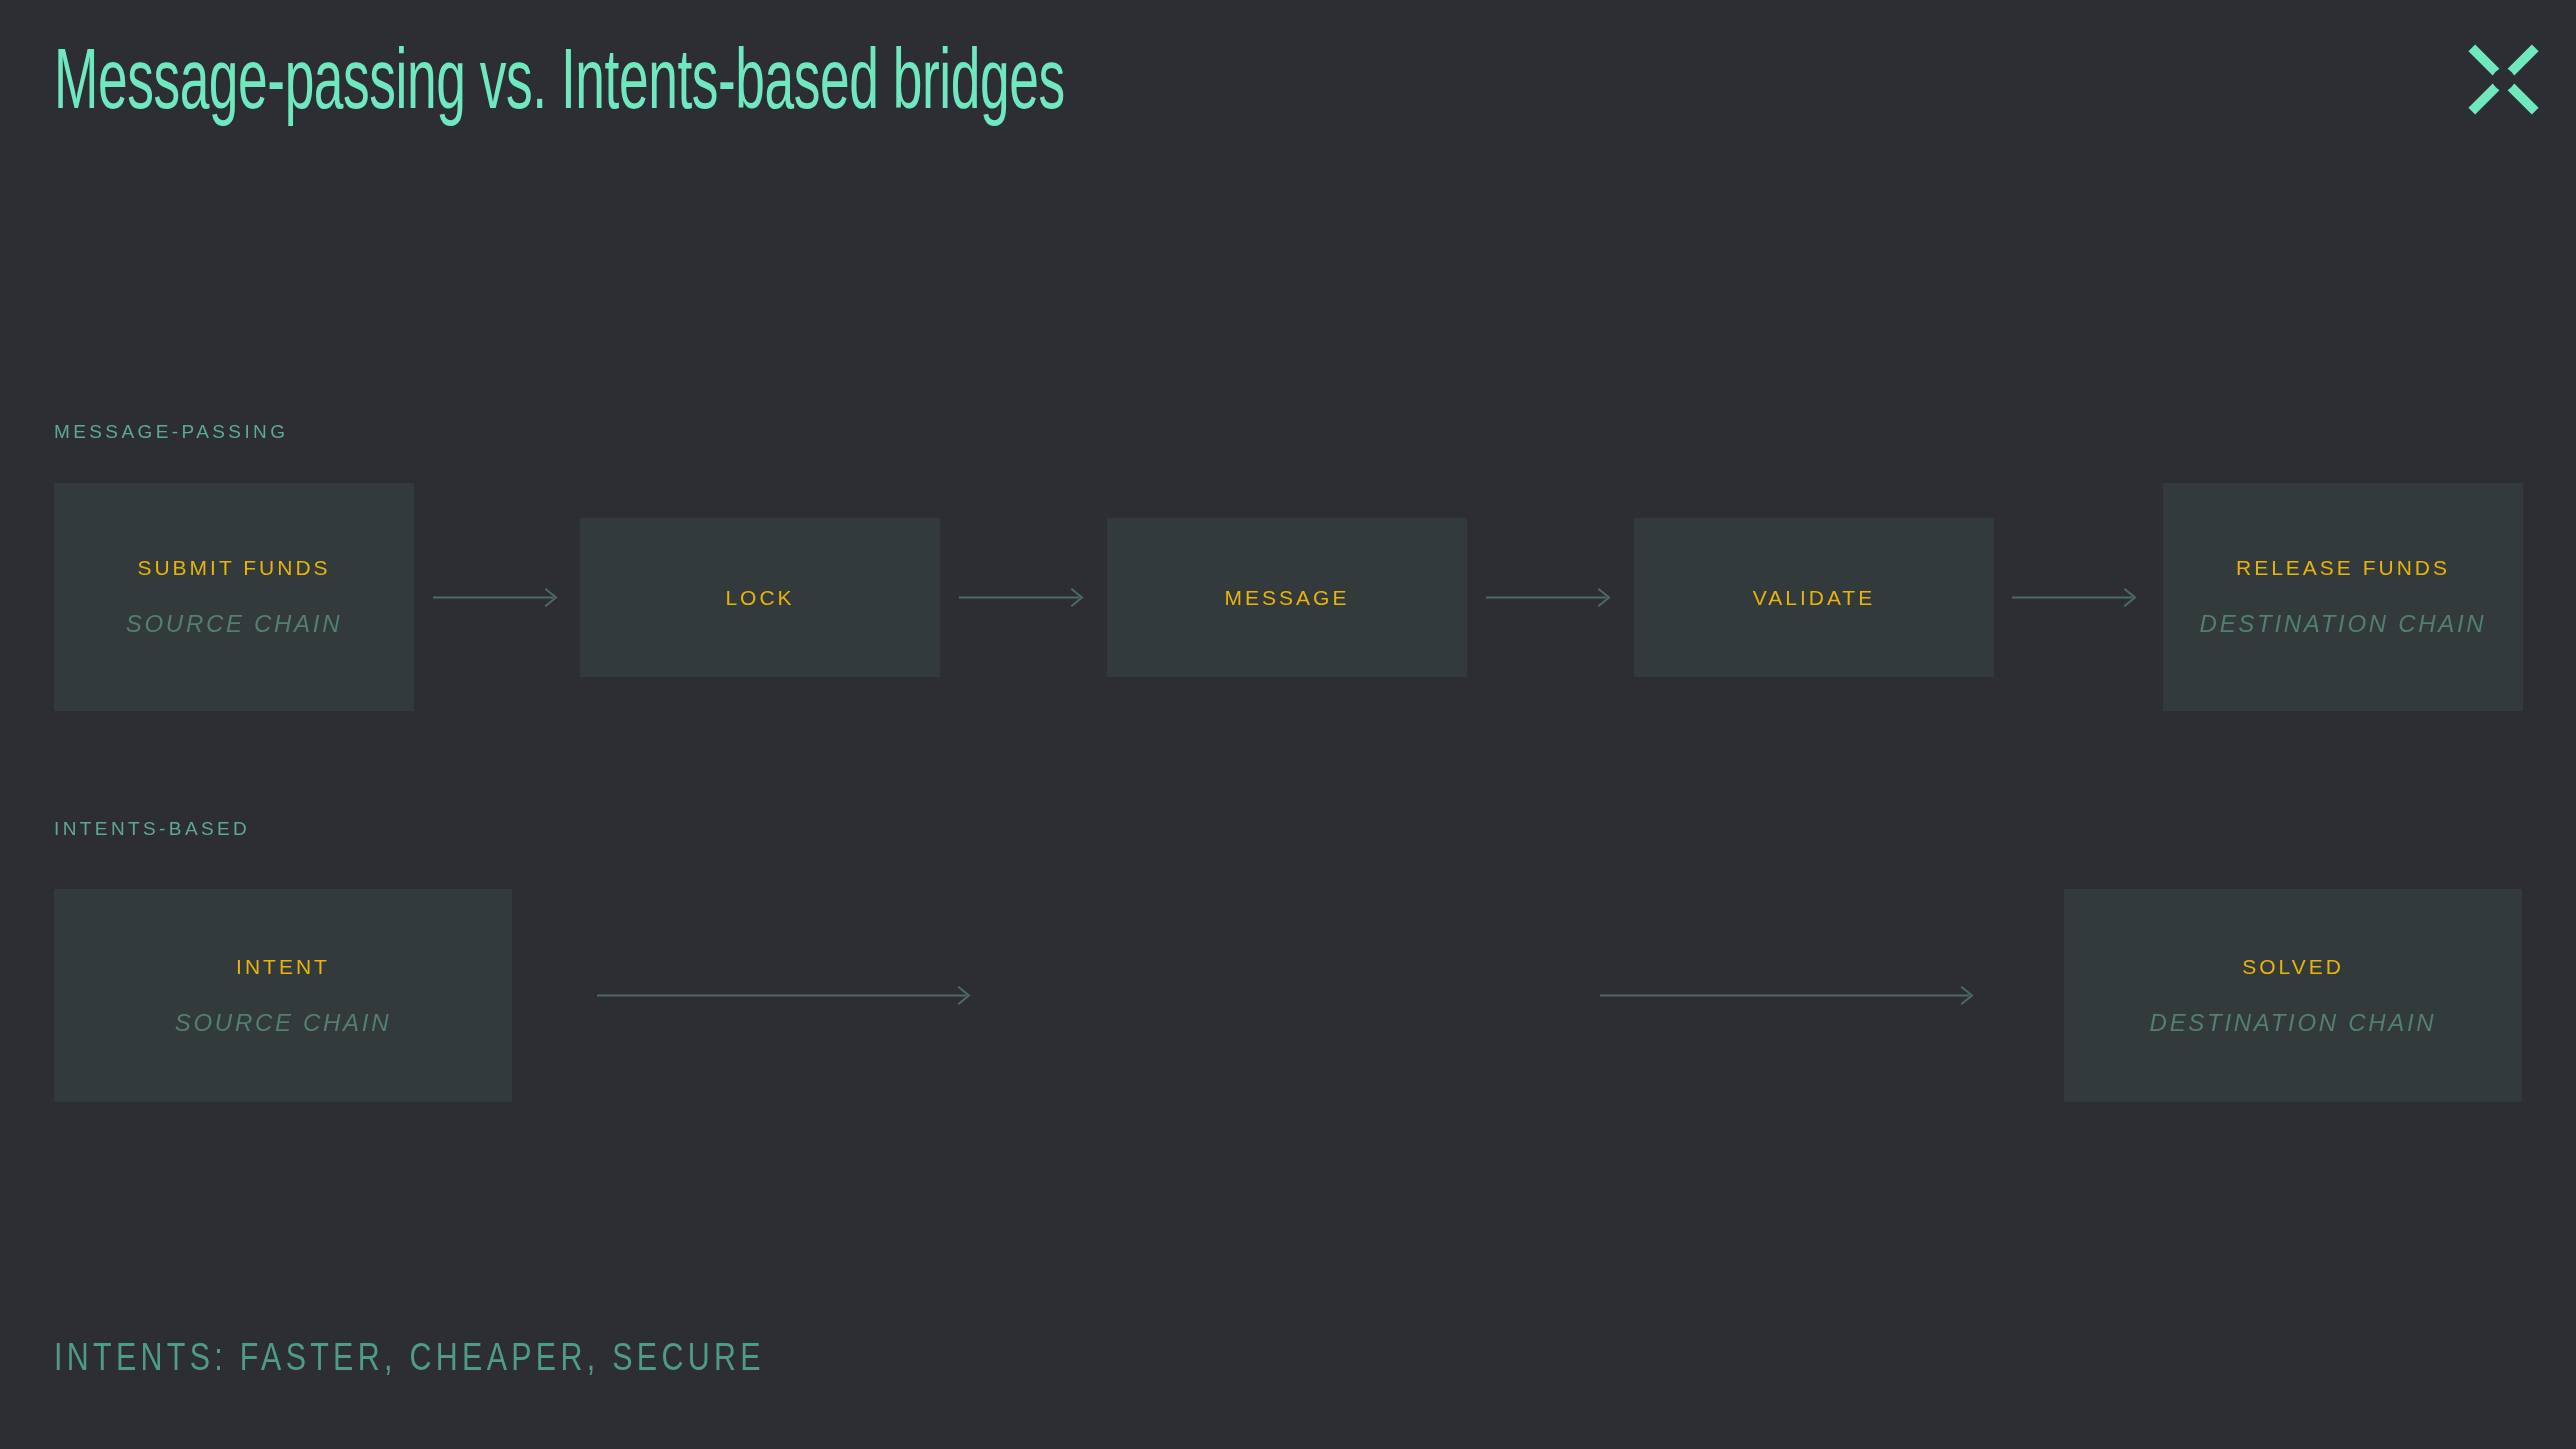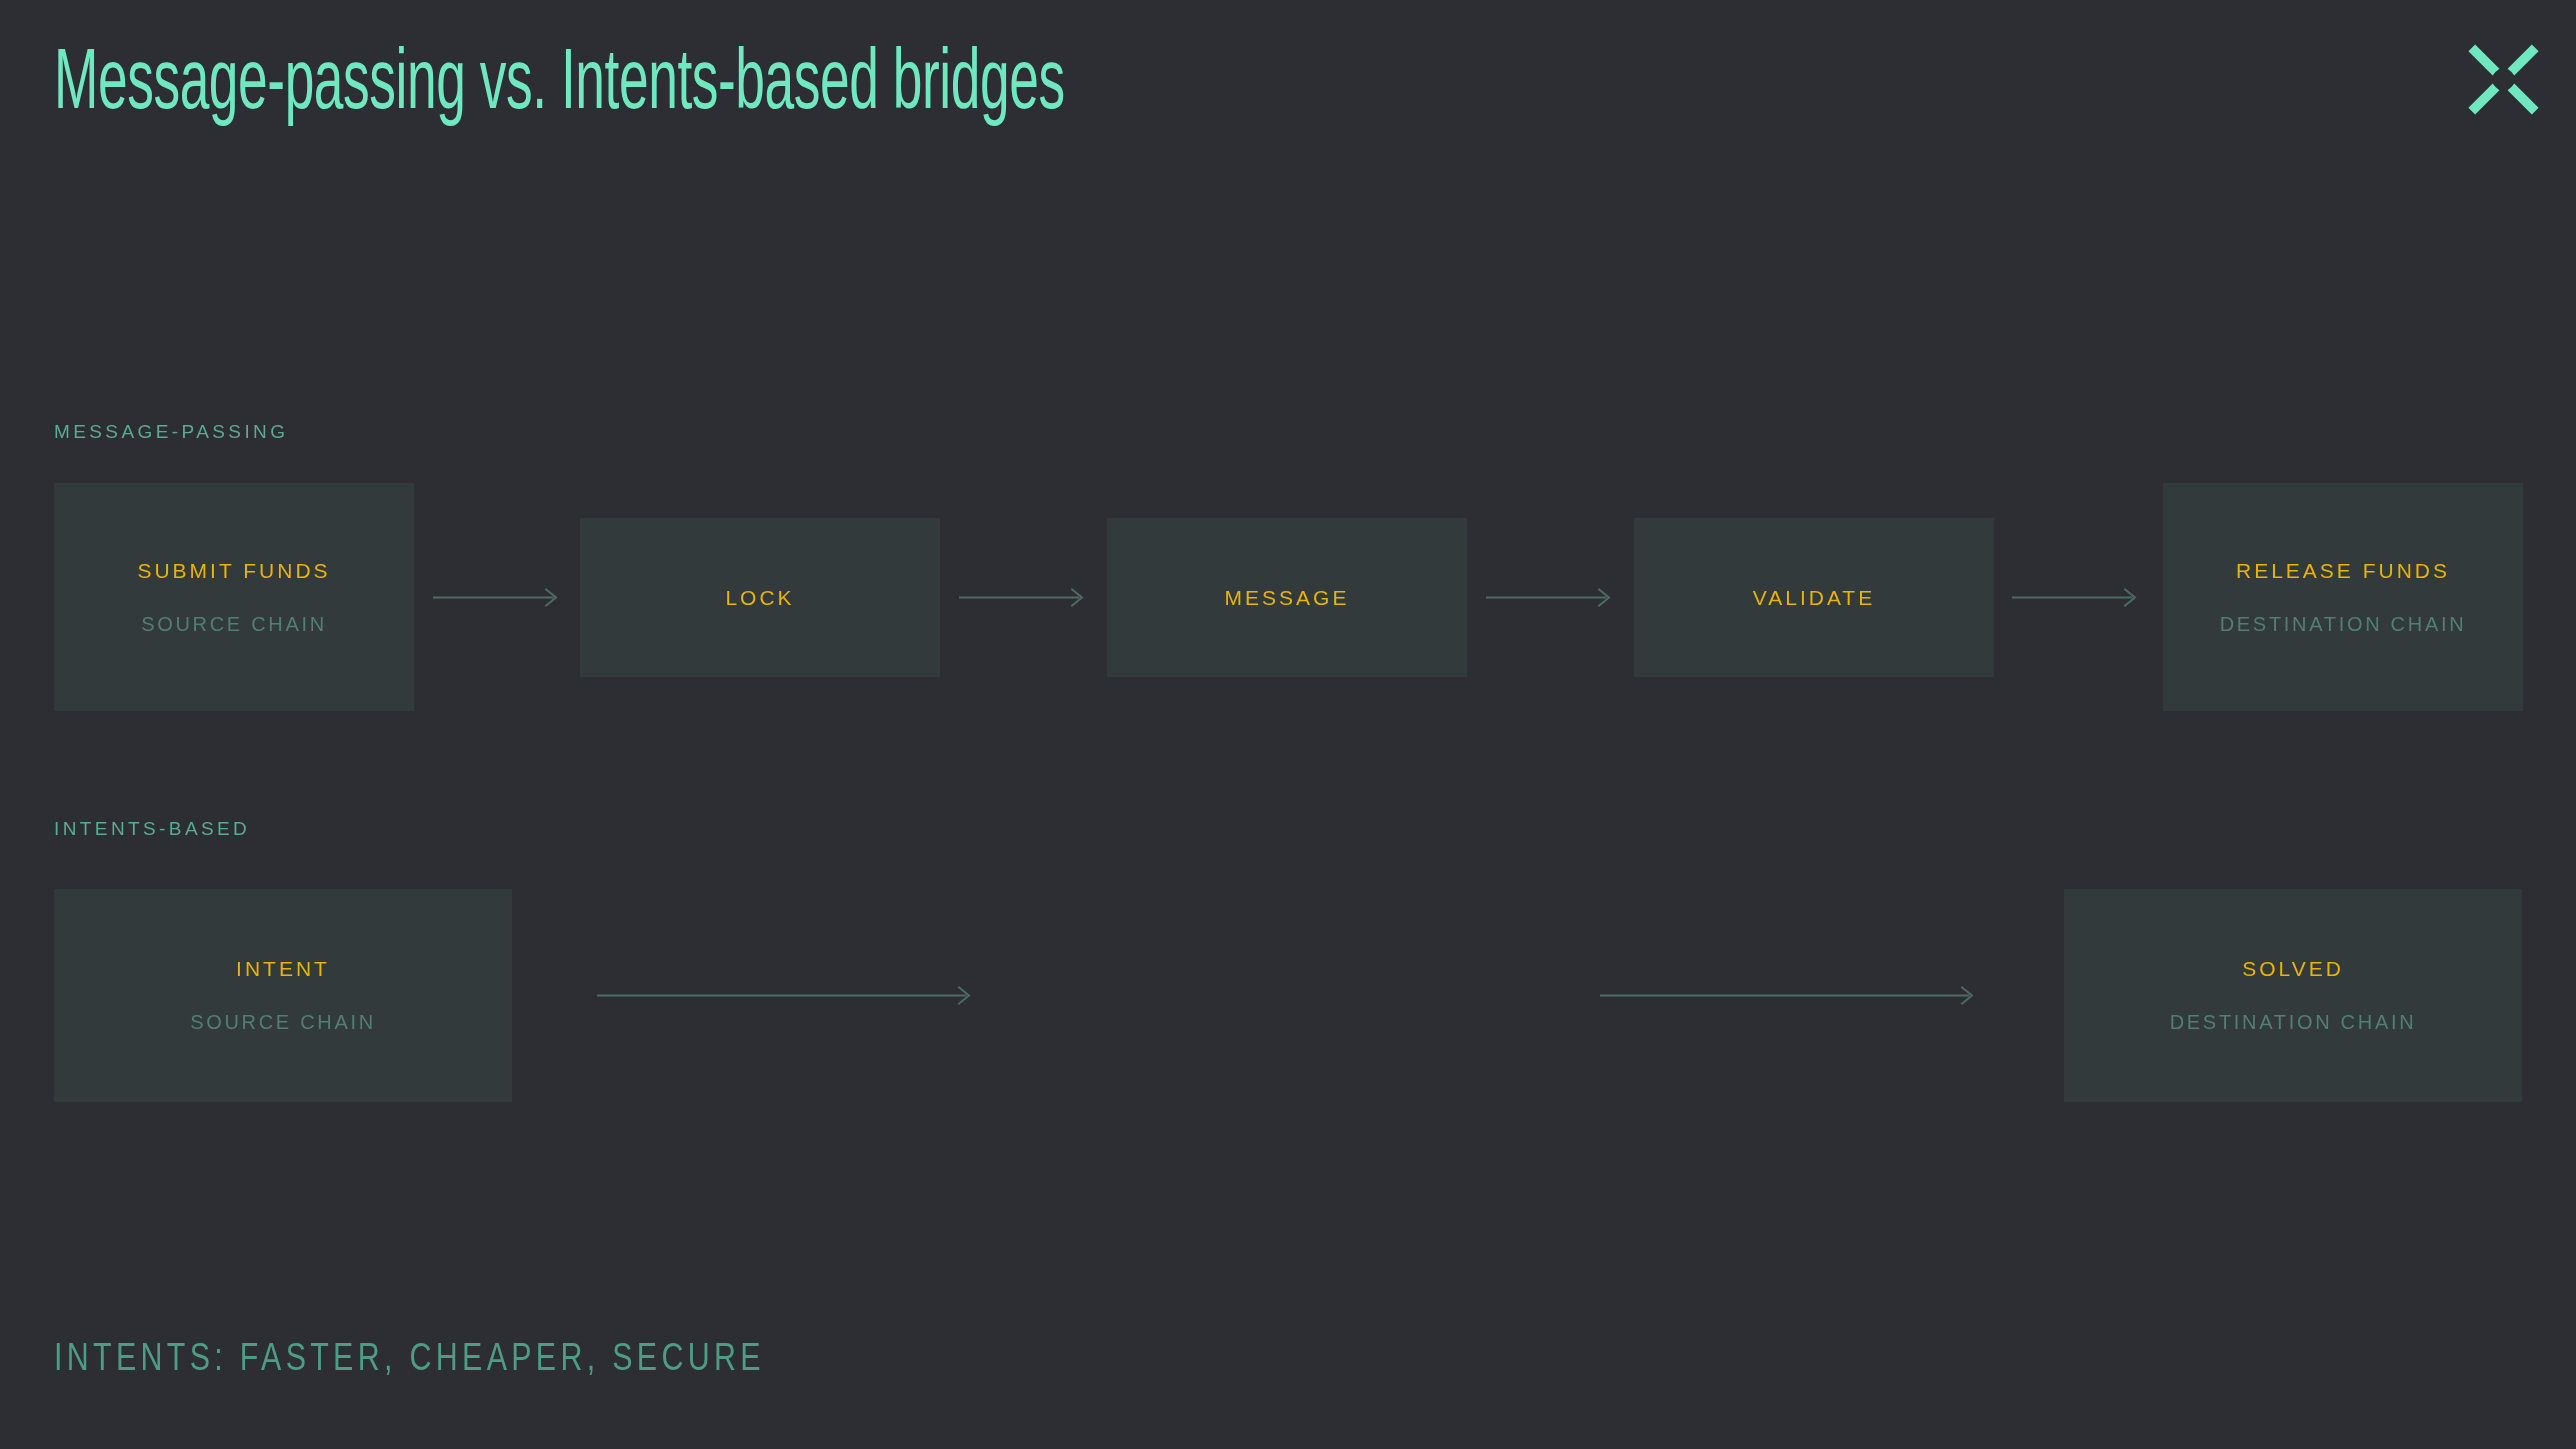--- a/index.html
+++ b/index.html
@@ -81,25 +81,26 @@
 
   .node-title {
     font-size: 21px;
     letter-spacing: 3px;
     color: #eab308;
     white-space: nowrap;
     font-weight: 400;
   }
   .node-sub {
     margin-top: 30px;
-    font-size: 20px;
+    font-size: 24px;
     letter-spacing: 2.7px;
     color: #527f70;
     white-space: nowrap;
     font-weight: 400;
+    font-style: italic;
   }
 
   
   .arrow {
     position: absolute;
     height: 27px;
     display: block;
   }
 
   

